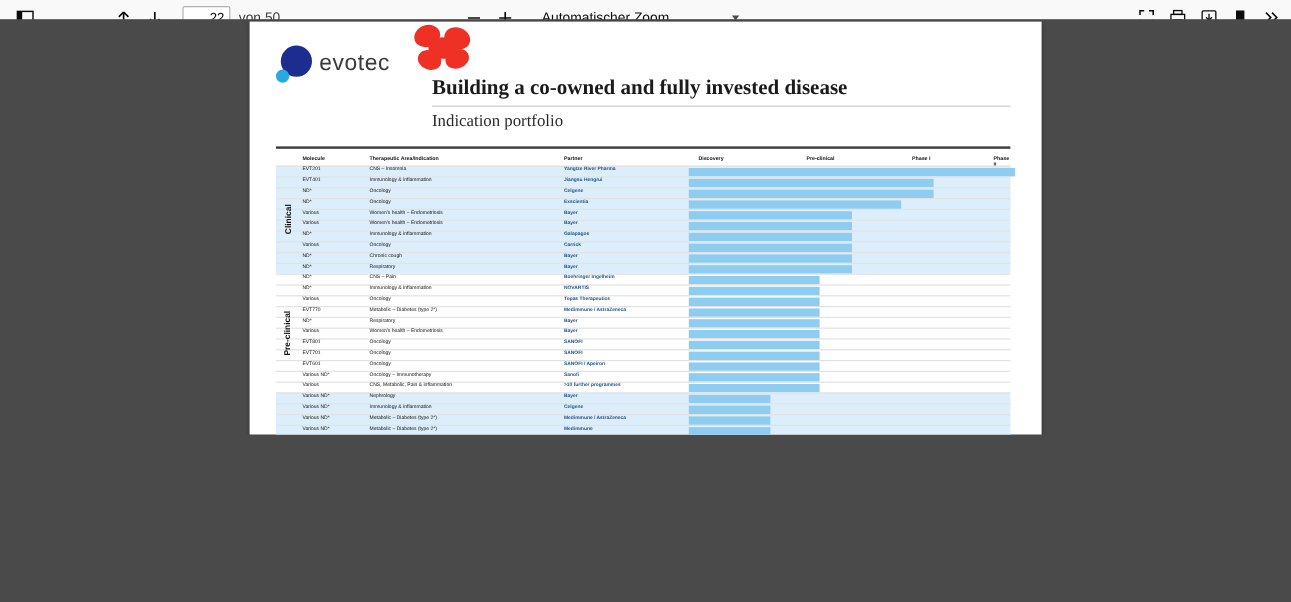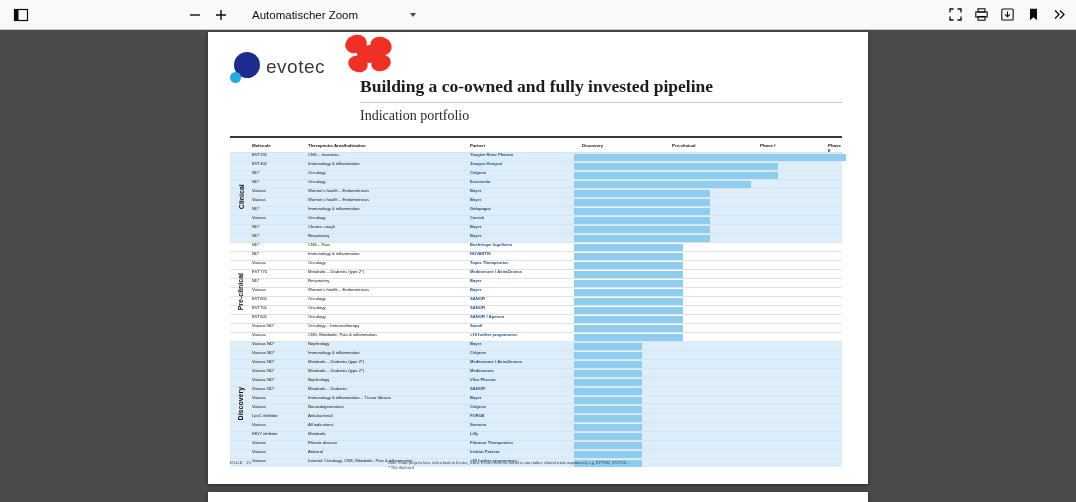--- a/index.html
+++ b/index.html
@@ -34,21 +34,21 @@
     font-size:11.5px;color:#0c0c0d;padding:0 2px 0 4px;border-radius:2px;gap:44px;
   }
   .caret{
     margin-left:8px;width:0;height:0;
     border-left:3.5px solid transparent;border-right:3.5px solid transparent;
     border-top:4px solid #4a4a4a;
   }
   #tb-right{margin-left:auto;display:flex;align-items:center;padding-right:4px;}
   
   #viewer{
-    position:absolute;left:0;top:30px;width:1076px;height:472px;
+    position:absolute;left:0;top:16px;width:1076px;height:346px;
     background:#4a4a4a;overflow:hidden;
   }
   #page{
     position:absolute;left:208px;top:2px;width:660px;height:452px;
     background:#fff;box-shadow:0 1px 4px rgba(0,0,0,.45);
   }
   #page2{
     position:absolute;left:208px;top:462px;width:660px;height:20px;
     background:#fff;box-shadow:0 1px 4px rgba(0,0,0,.45);
   }
@@ -118,20 +118,34 @@
 <div id="toolbar">
   <div id="tb-left">
     <div class="tb-btn" id="sidebar-toggle">
       <svg width="16" height="16" viewBox="0 0 16 16">
           <rect x="1.5" y="2.5" width="13" height="11" fill="none" stroke="#0c0c0d" stroke-width="1.2"></rect>
           <rect x="1.5" y="2.5" width="4" height="11" fill="#0c0c0d"></rect>
         </svg>
     </div>
   </div>
 
+  <div id="tb-nav">
+    <div class="tb-btn">
+      <svg width="14" height="14" viewBox="0 0 14 14">
+          <path d="M7 2 L7 12 M7 2 L3 6 M7 2 L11 6" stroke="#0c0c0d" stroke-width="1.4" fill="none"></path>
+        </svg>
+    </div>
+    <div class="tb-btn">
+      <svg width="14" height="14" viewBox="0 0 14 14">
+          <path d="M7 12 L7 2 M7 12 L3 8 M7 12 L11 8" stroke="#0c0c0d" stroke-width="1.4" fill="none"></path>
+        </svg>
+    </div>
+    <input id="page-input" value="22" style="">
+    <span id="page-total">von 50</span>
+  </div>
 
   <div id="tb-mid">
     <div class="tb-btn">
       <svg width="14" height="14" viewBox="0 0 14 14">
           <path d="M2 7 H12" stroke="#0c0c0d" stroke-width="1.4"></path>
         </svg>
     </div>
     <div class="tb-btn">
       <svg width="14" height="14" viewBox="0 0 14 14">
           <path d="M2 7 H12 M7 2 V12" stroke="#0c0c0d" stroke-width="1.4"></path>
@@ -186,21 +200,21 @@
     <svg class="redmark" viewBox="0 0 58 44">
       <g fill="#ee3124">
         <ellipse cx="15" cy="12" rx="11" ry="9" transform="rotate(-20 15 12)"></ellipse>
         <ellipse cx="40" cy="14" rx="11" ry="9" transform="rotate(20 40 14)"></ellipse>
         <ellipse cx="28" cy="22" rx="12" ry="9"></ellipse>
         <ellipse cx="17" cy="32" rx="10" ry="8" transform="rotate(20 17 32)"></ellipse>
         <ellipse cx="40" cy="31" rx="10" ry="8" transform="rotate(-20 40 31)"></ellipse>
       </g>
     </svg>
 
-    <div class="slide-title">Building a co-owned and fully invested pipeline</div>
+    <div class="slide-title">Building a co-owned and fully invested disease</div>
     <div class="title-rule"></div>
     <div class="slide-sub">Indication portfolio</div>
     <div class="sub-rule"></div>
 
     <div id="tbl">
 
       <div id="phase-bgs"></div>
 
       <div class="hdr">
         <span style="left:22px">Molecule</span>

